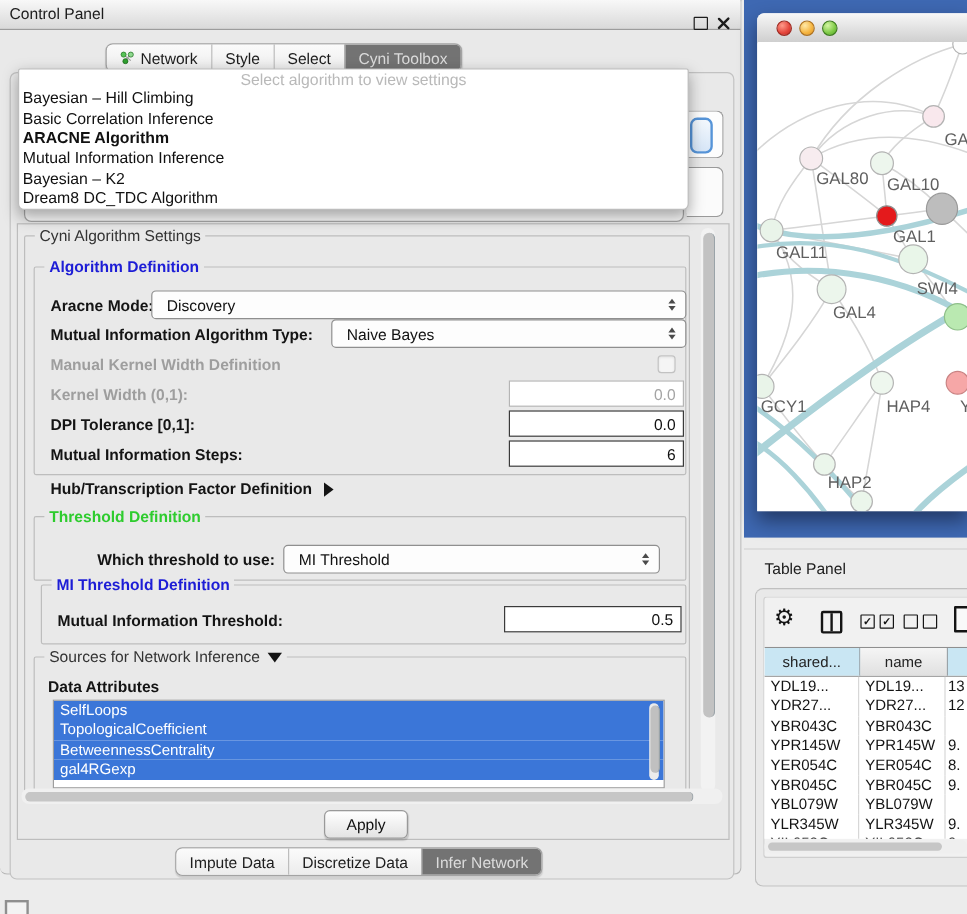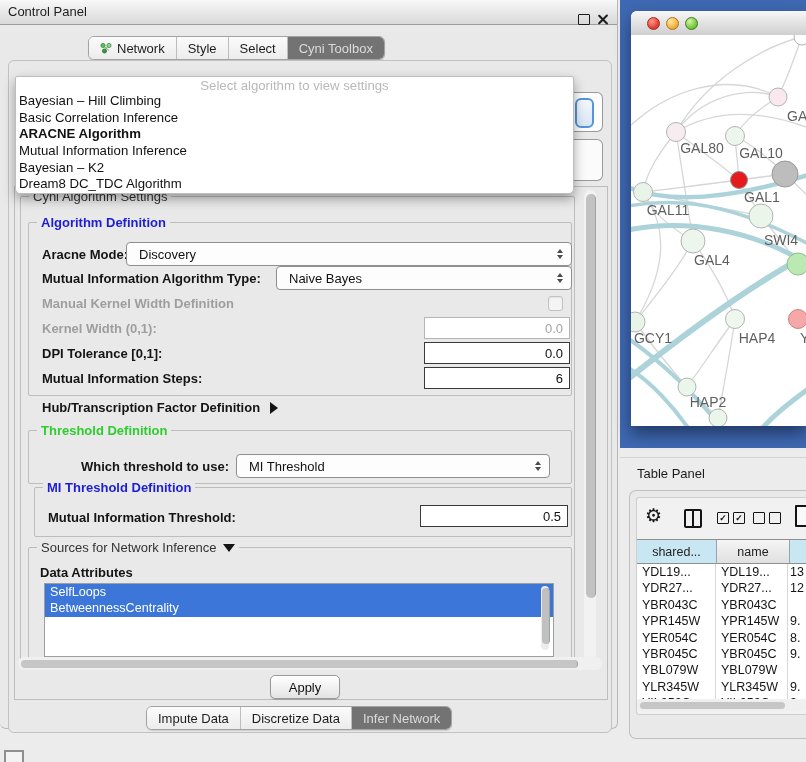--- a/index.html
+++ b/index.html
@@ -38,21 +38,21 @@
       border-radius:0 6px 6px 0;background:#fdfdfd;z-index:8;}
   .frag-spin{left:575px;top:98px;width:15px;height:26px;border:2px solid #5694d8;border-radius:6px;
       background:linear-gradient(#f3f8fd,#d7e6f7);z-index:9;}
   .frag2{left:572px;top:139px;width:30px;height:40px;border:1px solid #9a9a9a;border-left:none;
       border-radius:0 6px 6px 0;background:#fbfbfb;z-index:8;}
   .frag3{left:20px;top:170px;width:548px;height:14px;border:1px solid #a7a7a7;border-top:none;
       border-radius:0 0 6px 6px;background:#fcfcfc;z-index:7;}
 
   
   .popup{left:15px;top:57px;width:557px;height:116px;background:#ffffff;border:1px solid #bdbdbd;
-      border-radius:2px 2px 5px 5px;box-shadow:0 5px 12px rgba(0,0,0,.35);z-index:50;margin-top:19px;}
+      border-radius:2px 2px 5px 5px;box-shadow:0 5px 12px rgba(0,0,0,.35);z-index:50;}
   .popup .hdr{height:15px;text-align:center;font-size:13.2px;color:#b9b9b9;padding-top:1px;}
   .dd-item{height:16.7px;line-height:16.7px;font-size:13.2px;color:#111;padding-left:3px;white-space:nowrap;}
   .dd-item.bold{font-weight:bold;}
 
   
   .outer-panel{left:14px;top:186px;width:592px;height:512px;border:1px solid #bdbdbd;background:#e9e9e9;}
   .fieldset{position:absolute;border:1px solid #bdbdbd;border-radius:2px;}
   .legend{position:absolute;top:-8px;left:8px;background:#e9e9e9;padding:0 4px;font-size:13px;color:#333;white-space:nowrap;}
   .legend.blue{color:#1d1dd6;font-weight:bold;text-align:center;}
   .legend.green{color:#2ecc2e;font-weight:bold;}
@@ -245,21 +245,23 @@
 
   <div class="fieldset" style="left:28px;top:547px;width:542px;height:114px;">
     <span class="legend" style="display:flex;align-items:center;gap:6px;">
       <span>Sources for Network Inference</span>
       <span class="tri-down"></span>
     </span>
   </div>
   <span class="lbl" style="left:40px;top:565px;">Data Attributes</span>
   <div class="abs attr-list">
       <div class="attr-row sel">SelfLoops</div>
+      <div class="attr-row sel">TopologicalCoefficient</div>
       <div class="attr-row sel">BetweennessCentrality</div>
+      <div class="attr-row sel">gal4RGexp</div>
     </div>
   <div class="abs list-vsb">
       <span class="th"></span>
     </div>
 
   <div class="abs set-vsb">
       <span class="th"></span>
     </div>
   <div class="abs set-hsb">
       <span class="th"></span>

